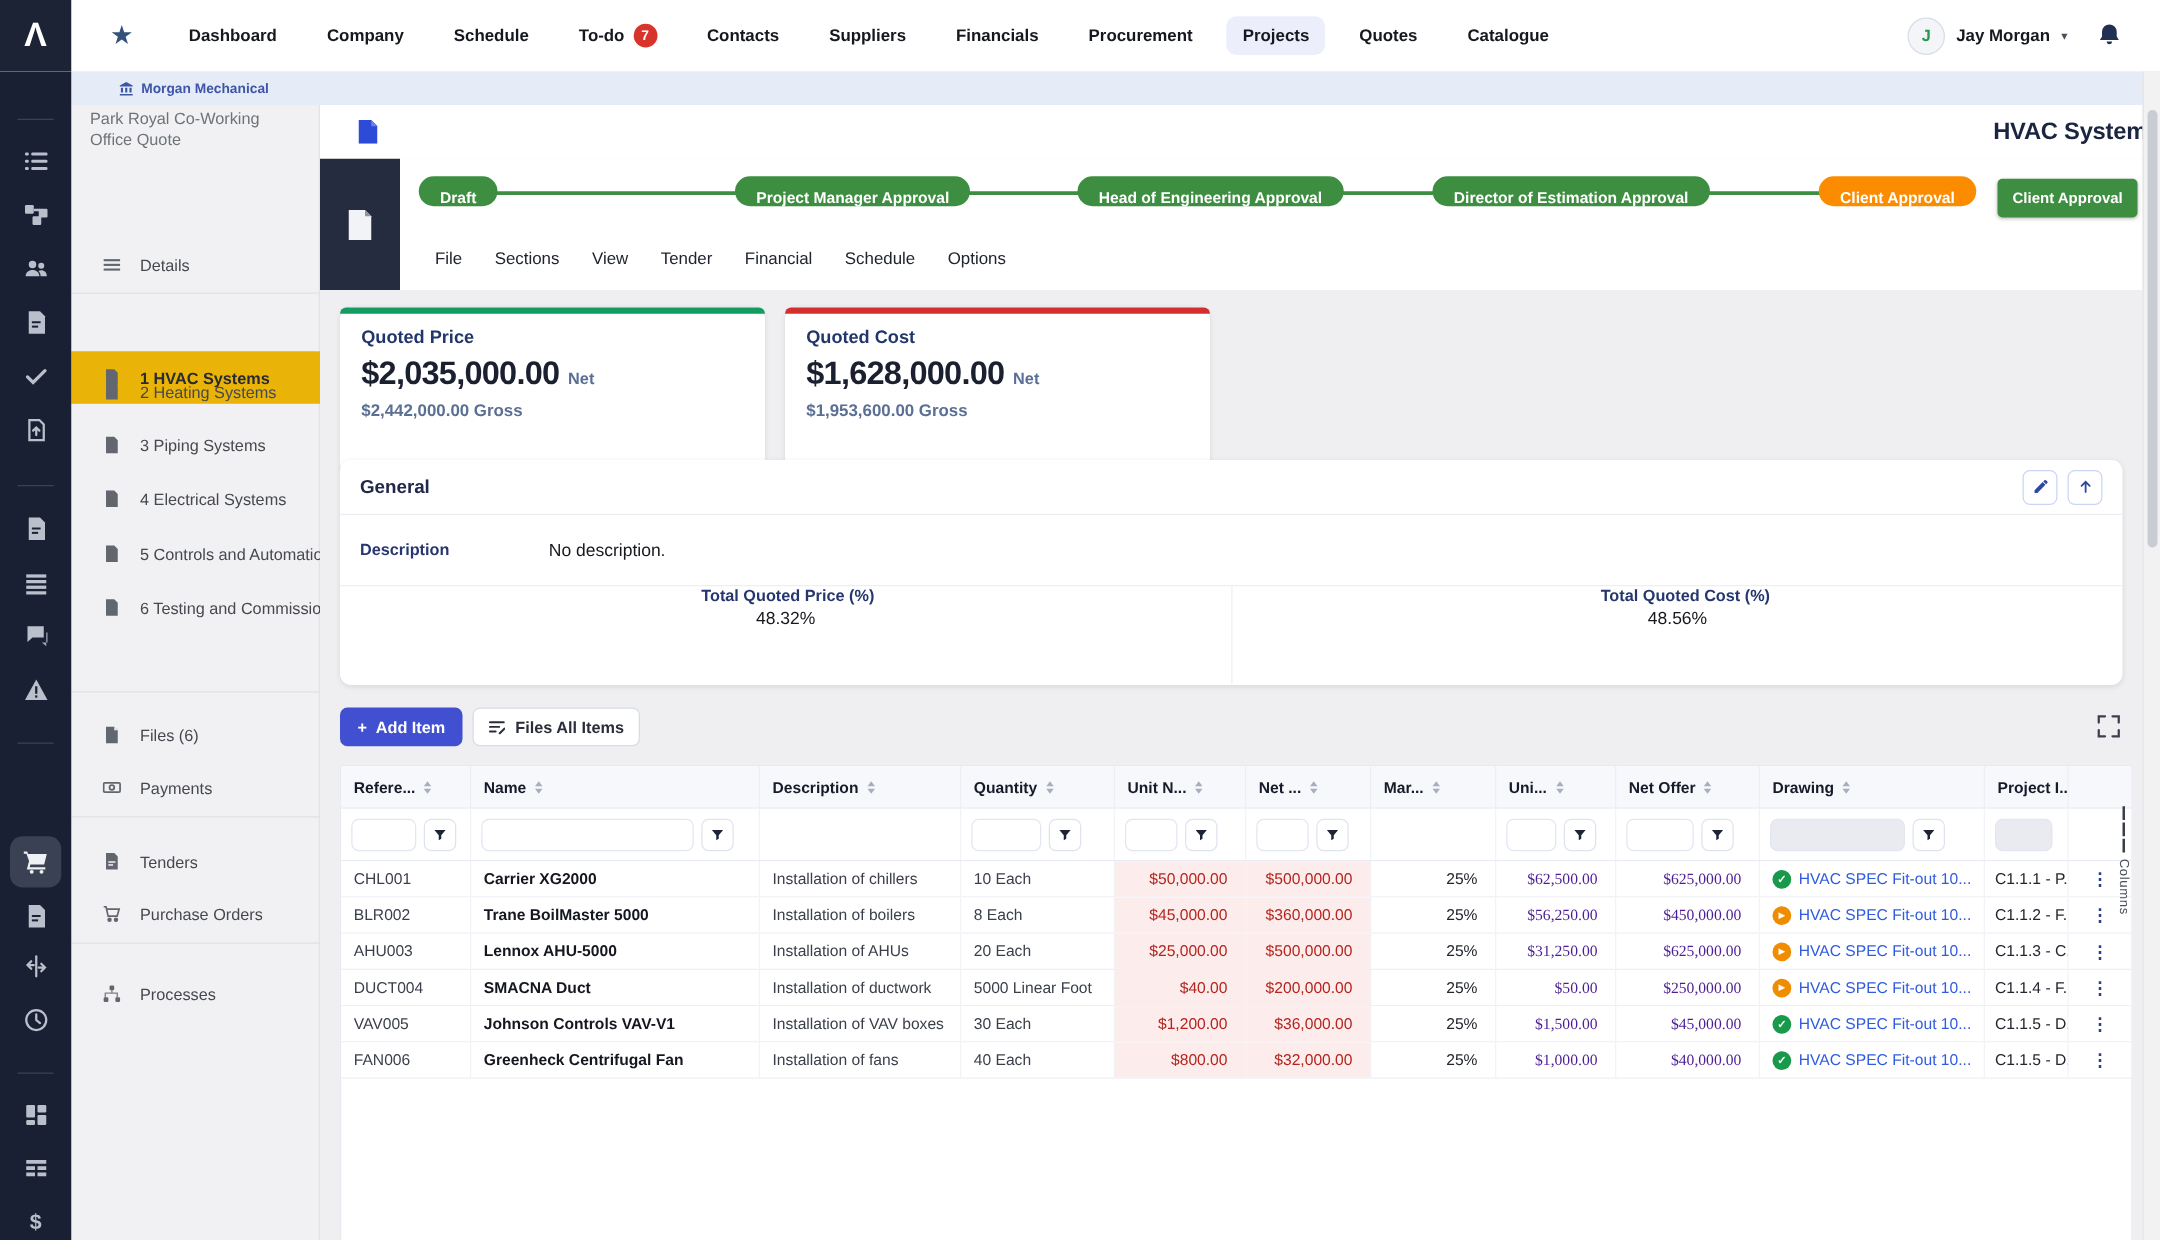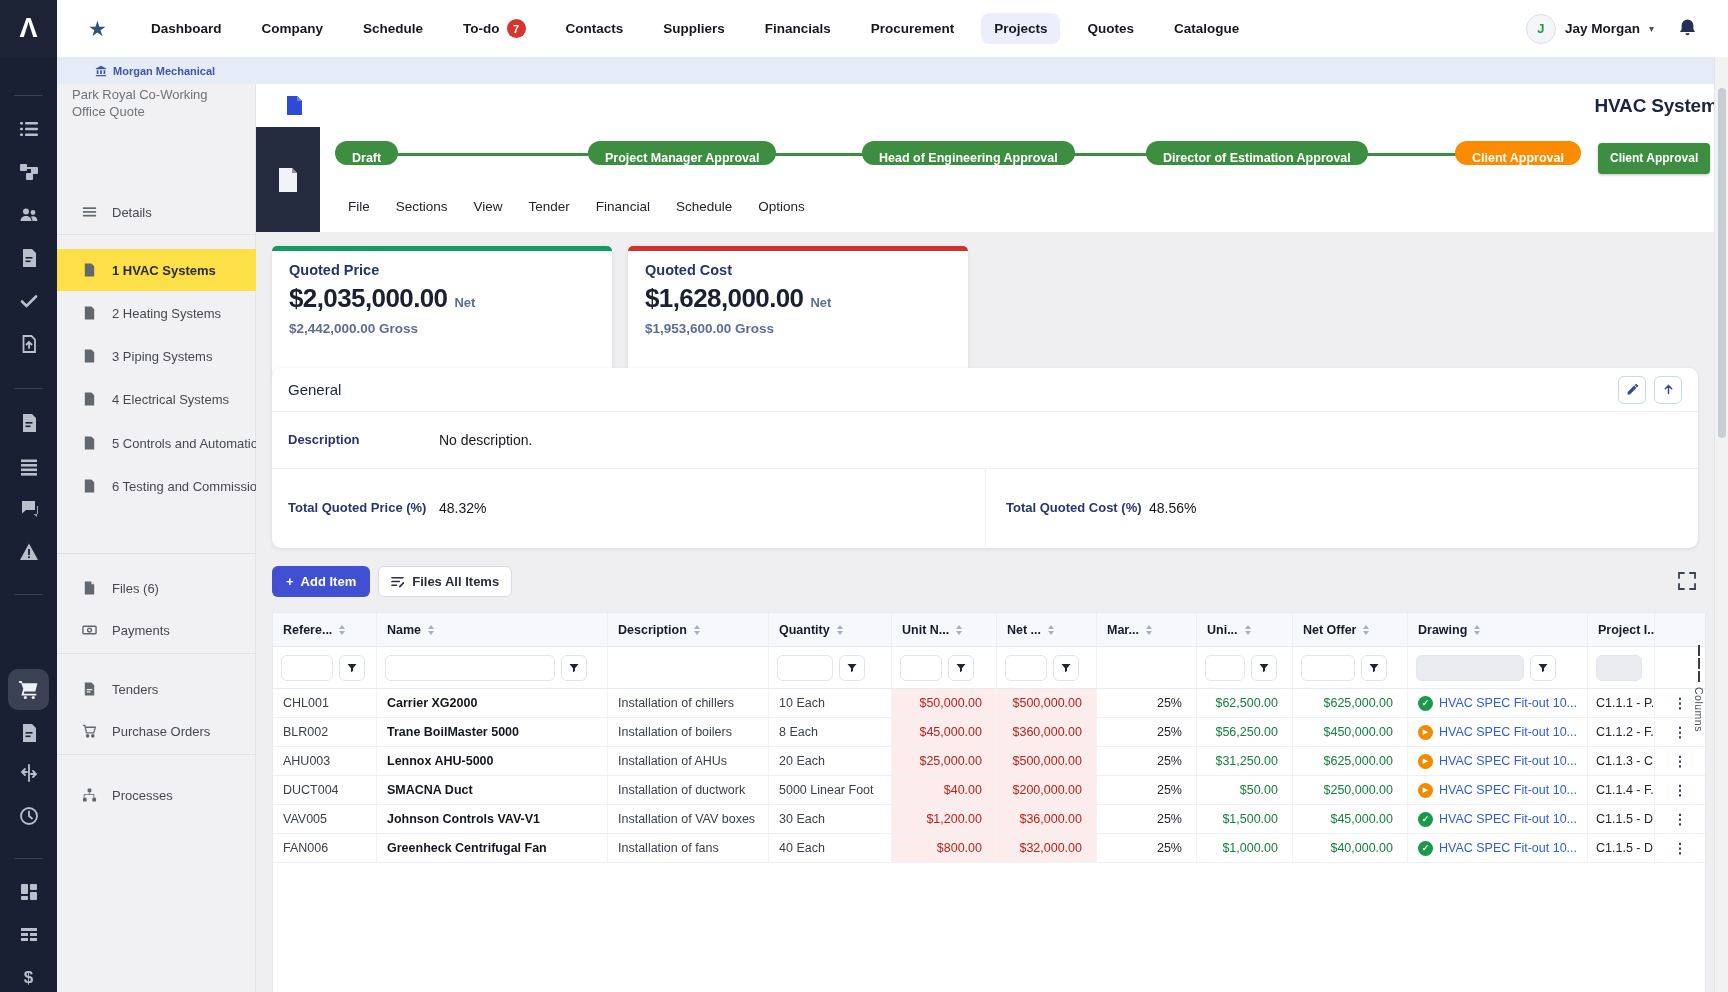--- a/index.html
+++ b/index.html
@@ -41,21 +41,21 @@
   #crumb { position:absolute; left:0; top:0; width:199px; height:27px; background:#e6ebf8;
     display:flex; align-items:center; padding-left:38px; gap:6px; cursor:pointer; }
   #crumb svg { width:12px; height:12px; }
   #crumb span { font-size:11px; font-weight:700; color:#3d56a8; }
   #quote-title { position:absolute; left:15px; top:30px; width:172px; font-size:13px; line-height:1.3;
     color:#6e7378; }
   .side-item { position:absolute; left:0; width:199px; height:42px; display:flex; align-items:center;
     padding-left:25px; gap:15px; cursor:pointer; }
   .side-item svg { width:15px; height:16px; color:#62666e; flex:0 0 auto; }
   .side-item span { font-size:13px; font-weight:500; color:#45494f; white-space:nowrap; overflow:hidden; }
-  .side-item.selected { background:#fde047; }
+  .side-item.selected { background:#eab308;margin-top:32px; }
   .side-item.selected span { font-weight:700; color:#282b30; }
   .side-div { position:absolute; left:0; width:199px; height:1px; background:#e0e1e5; }
 
   
   #strip { position:absolute; left:256px; top:57px; width:1472px; height:27px; background:#e6ebf8; }
   #pagehead { position:absolute; left:256px; top:84px; width:1472px; height:43px; background:#fff;
     display:flex; align-items:center; padding-left:30px; gap:12px;justify-content:space-between; }
   #pagehead svg { width:16px; height:19px; }
   #page-title { font-size:19px; font-weight:700; color:#1b2540; letter-spacing:-.2px; }
   #band { position:absolute; left:256px; top:127px; width:1472px; height:105px; background:#fff; }
@@ -79,29 +79,29 @@
   .sc-title { font-size:14.5px; font-weight:700; color:#23366b; margin-top:4px; }
   .sc-valrow { margin-top:5px; display:flex; align-items:baseline; gap:7px; }
   .sc-value { font-size:26px; font-weight:800; color:#1b2030; letter-spacing:-.6px; }
   .sc-suffix { font-size:13px; font-weight:700; color:#5b6f95; }
   .sc-gross { margin-top:7px; font-size:13.5px; font-weight:700; color:#5b6f95; }
 
   
   #general { position:absolute; left:272px; top:368px; width:1426px; height:180px; background:#fff;
     border-radius:9px; box-shadow:0 1px 4px rgba(25,35,65,.10); }
   #gen-head { height:44px; display:flex; align-items:center; padding:0 16px; border-bottom:1px solid #edeff4; }
-  #gen-title { font-size:15px; font-weight:400; color:#20294a; flex:1; }
+  #gen-title { font-size:15px; font-weight:700; color:#20294a; flex:1; }
   .mini-btn { width:28px; height:28px; border:1px solid #c9d6f2; border-radius:6px; background:#fff;
     display:flex; align-items:center; justify-content:center; cursor:pointer; margin-left:8px; color:#2d4aa0; }
   .mini-btn svg { width:13px; height:13px; }
   #gen-desc { height:57px; display:flex; align-items:center; border-bottom:1px solid #edeff4; }
   .gen-label { width:167px; padding-left:16px; font-size:13px; font-weight:700; color:#26376f; line-height:1.3; }
   .gen-value { font-size:14px; color:#16181d; }
   #gen-totals { height:78px; display:flex; }
-  .gen-half { display:flex; align-items:center; }
+  .gen-half { display:flex; align-items:center;flex-direction:column; }
   .gen-half.left { width:713px; }
   .gen-half.right { width:713px; border-left:1px solid #edeff4; }
   .gen-half.right .gen-label { width:163px; padding-left:20px; }
 
   
   #toolbar { position:absolute; left:272px; top:566px; display:flex; gap:8px; }
   #add-item { height:31px; display:inline-flex; align-items:center; gap:7px; padding:0 14px;
     background:#4150d0; color:#fff; border:none; border-radius:6px; font-size:13px; font-weight:700; cursor:pointer;
     font-family:inherit; }
   #edit-all { height:31px; display:inline-flex; align-items:center; gap:8px; padding:0 12px;
@@ -128,21 +128,21 @@
   .finput:disabled { background:#e9ebf0; }
   .fbtn { flex:0 0 auto; width:26px; height:26px; background:#fff; border:1px solid #dfe3ee; border-radius:6px;
     display:flex; align-items:center; justify-content:center; cursor:pointer; color:#1d2438; }
   .fbtn svg { width:12px; height:12px; }
   .trow { height:29px; border-bottom:1px solid #eef0f5; background:#fff; }
   .cell { display:flex; align-items:center; font-size:12.5px; color:#3a3f4a; padding-left:10px;
     border-right:1px solid #f1f3f7; overflow:hidden; white-space:nowrap; }
   .c-name { font-weight:700; color:#14171f; }
   .c-num { justify-content:flex-end; padding-right:14px; padding-left:4px; color:#23262e; }
   .c-num.neg { background:#fdecec; color:#b3251e; }
-  .c-num.pos { color:#15803d; }
+  .c-num.pos { color:#4c1d95;font-family:Liberation Serif, serif; }
   .c-drawing { gap:6px; }
   .status { width:15px; height:15px; border-radius:50%; flex:0 0 auto; display:flex; align-items:center;
     justify-content:center; color:#fff; }
   .status.approved { background:#189a4a; }
   .status.approved::after { content:"✓"; font-size:9px; font-weight:700; }
   .status.pending { background:#f08c00; }
   .status.pending::after { content:"▶"; font-size:7px; }
   .dlink { color:#2f5ce0; text-decoration:none; cursor:pointer; overflow:hidden; white-space:nowrap; }
   .c-project { color:#23262e; padding-left:8px; }
   .c-actions { justify-content:center; padding-left:0; color:#2c3f8c; font-weight:700; font-size:14px;

